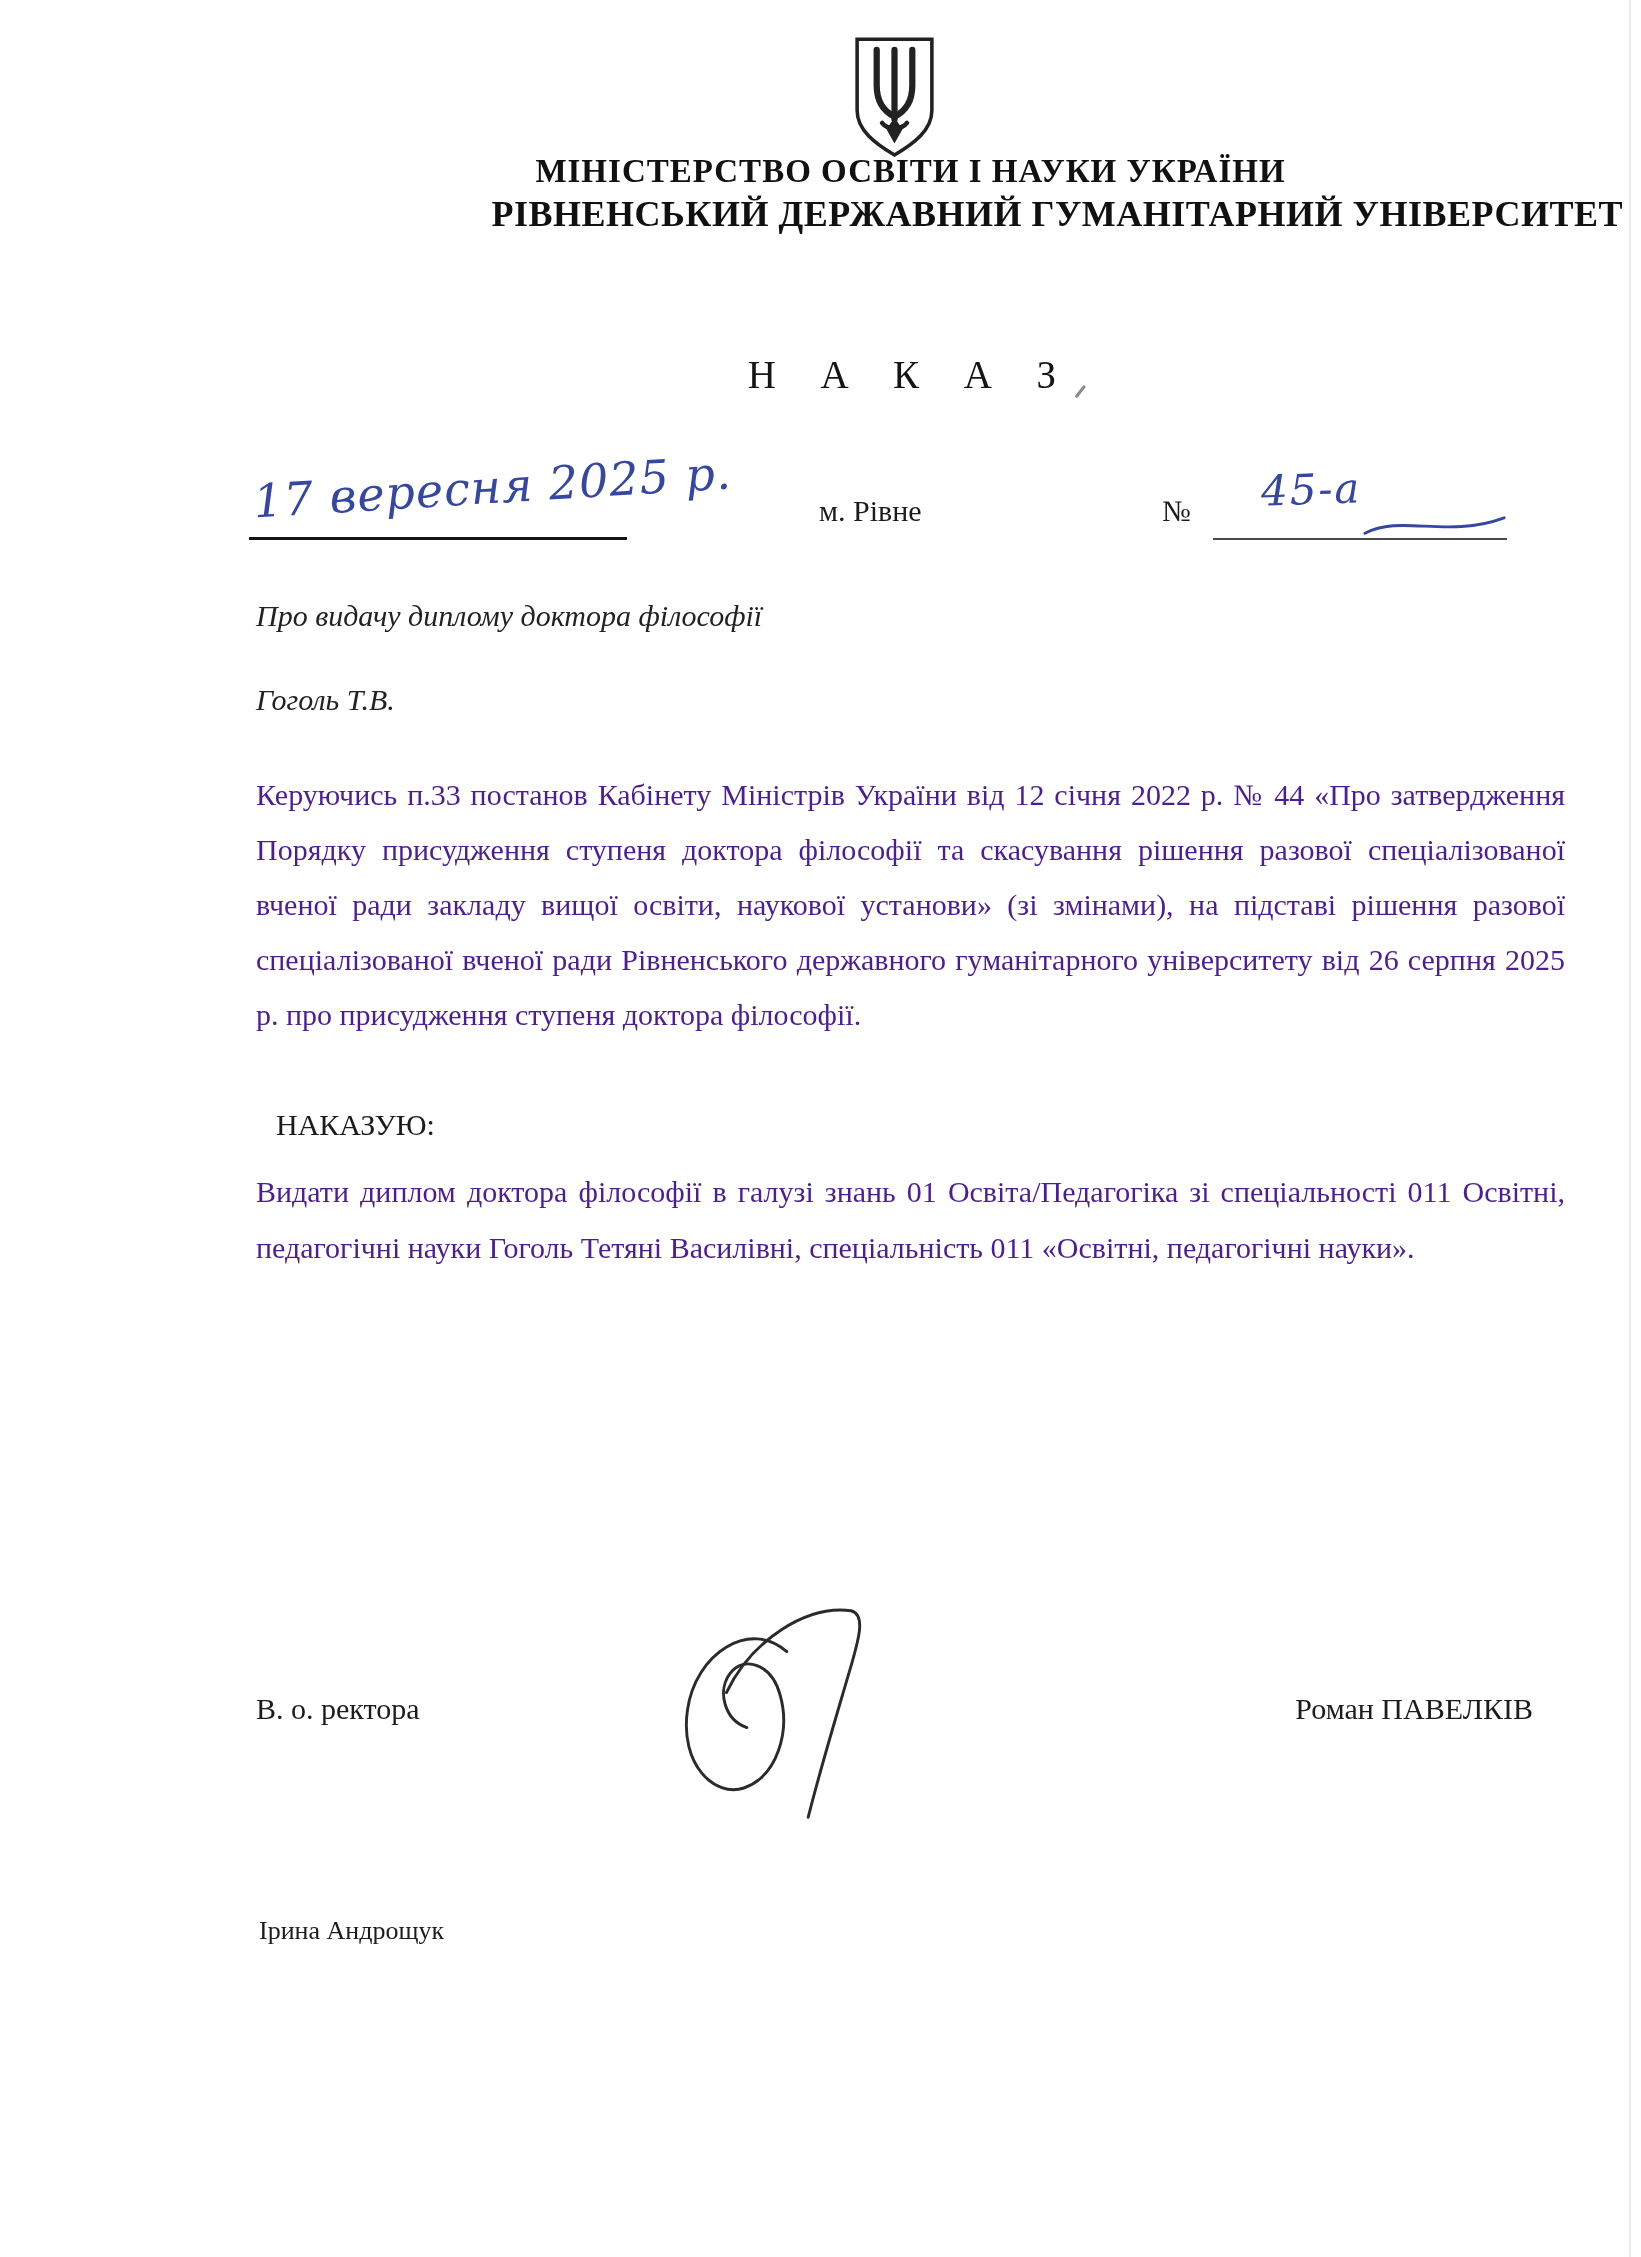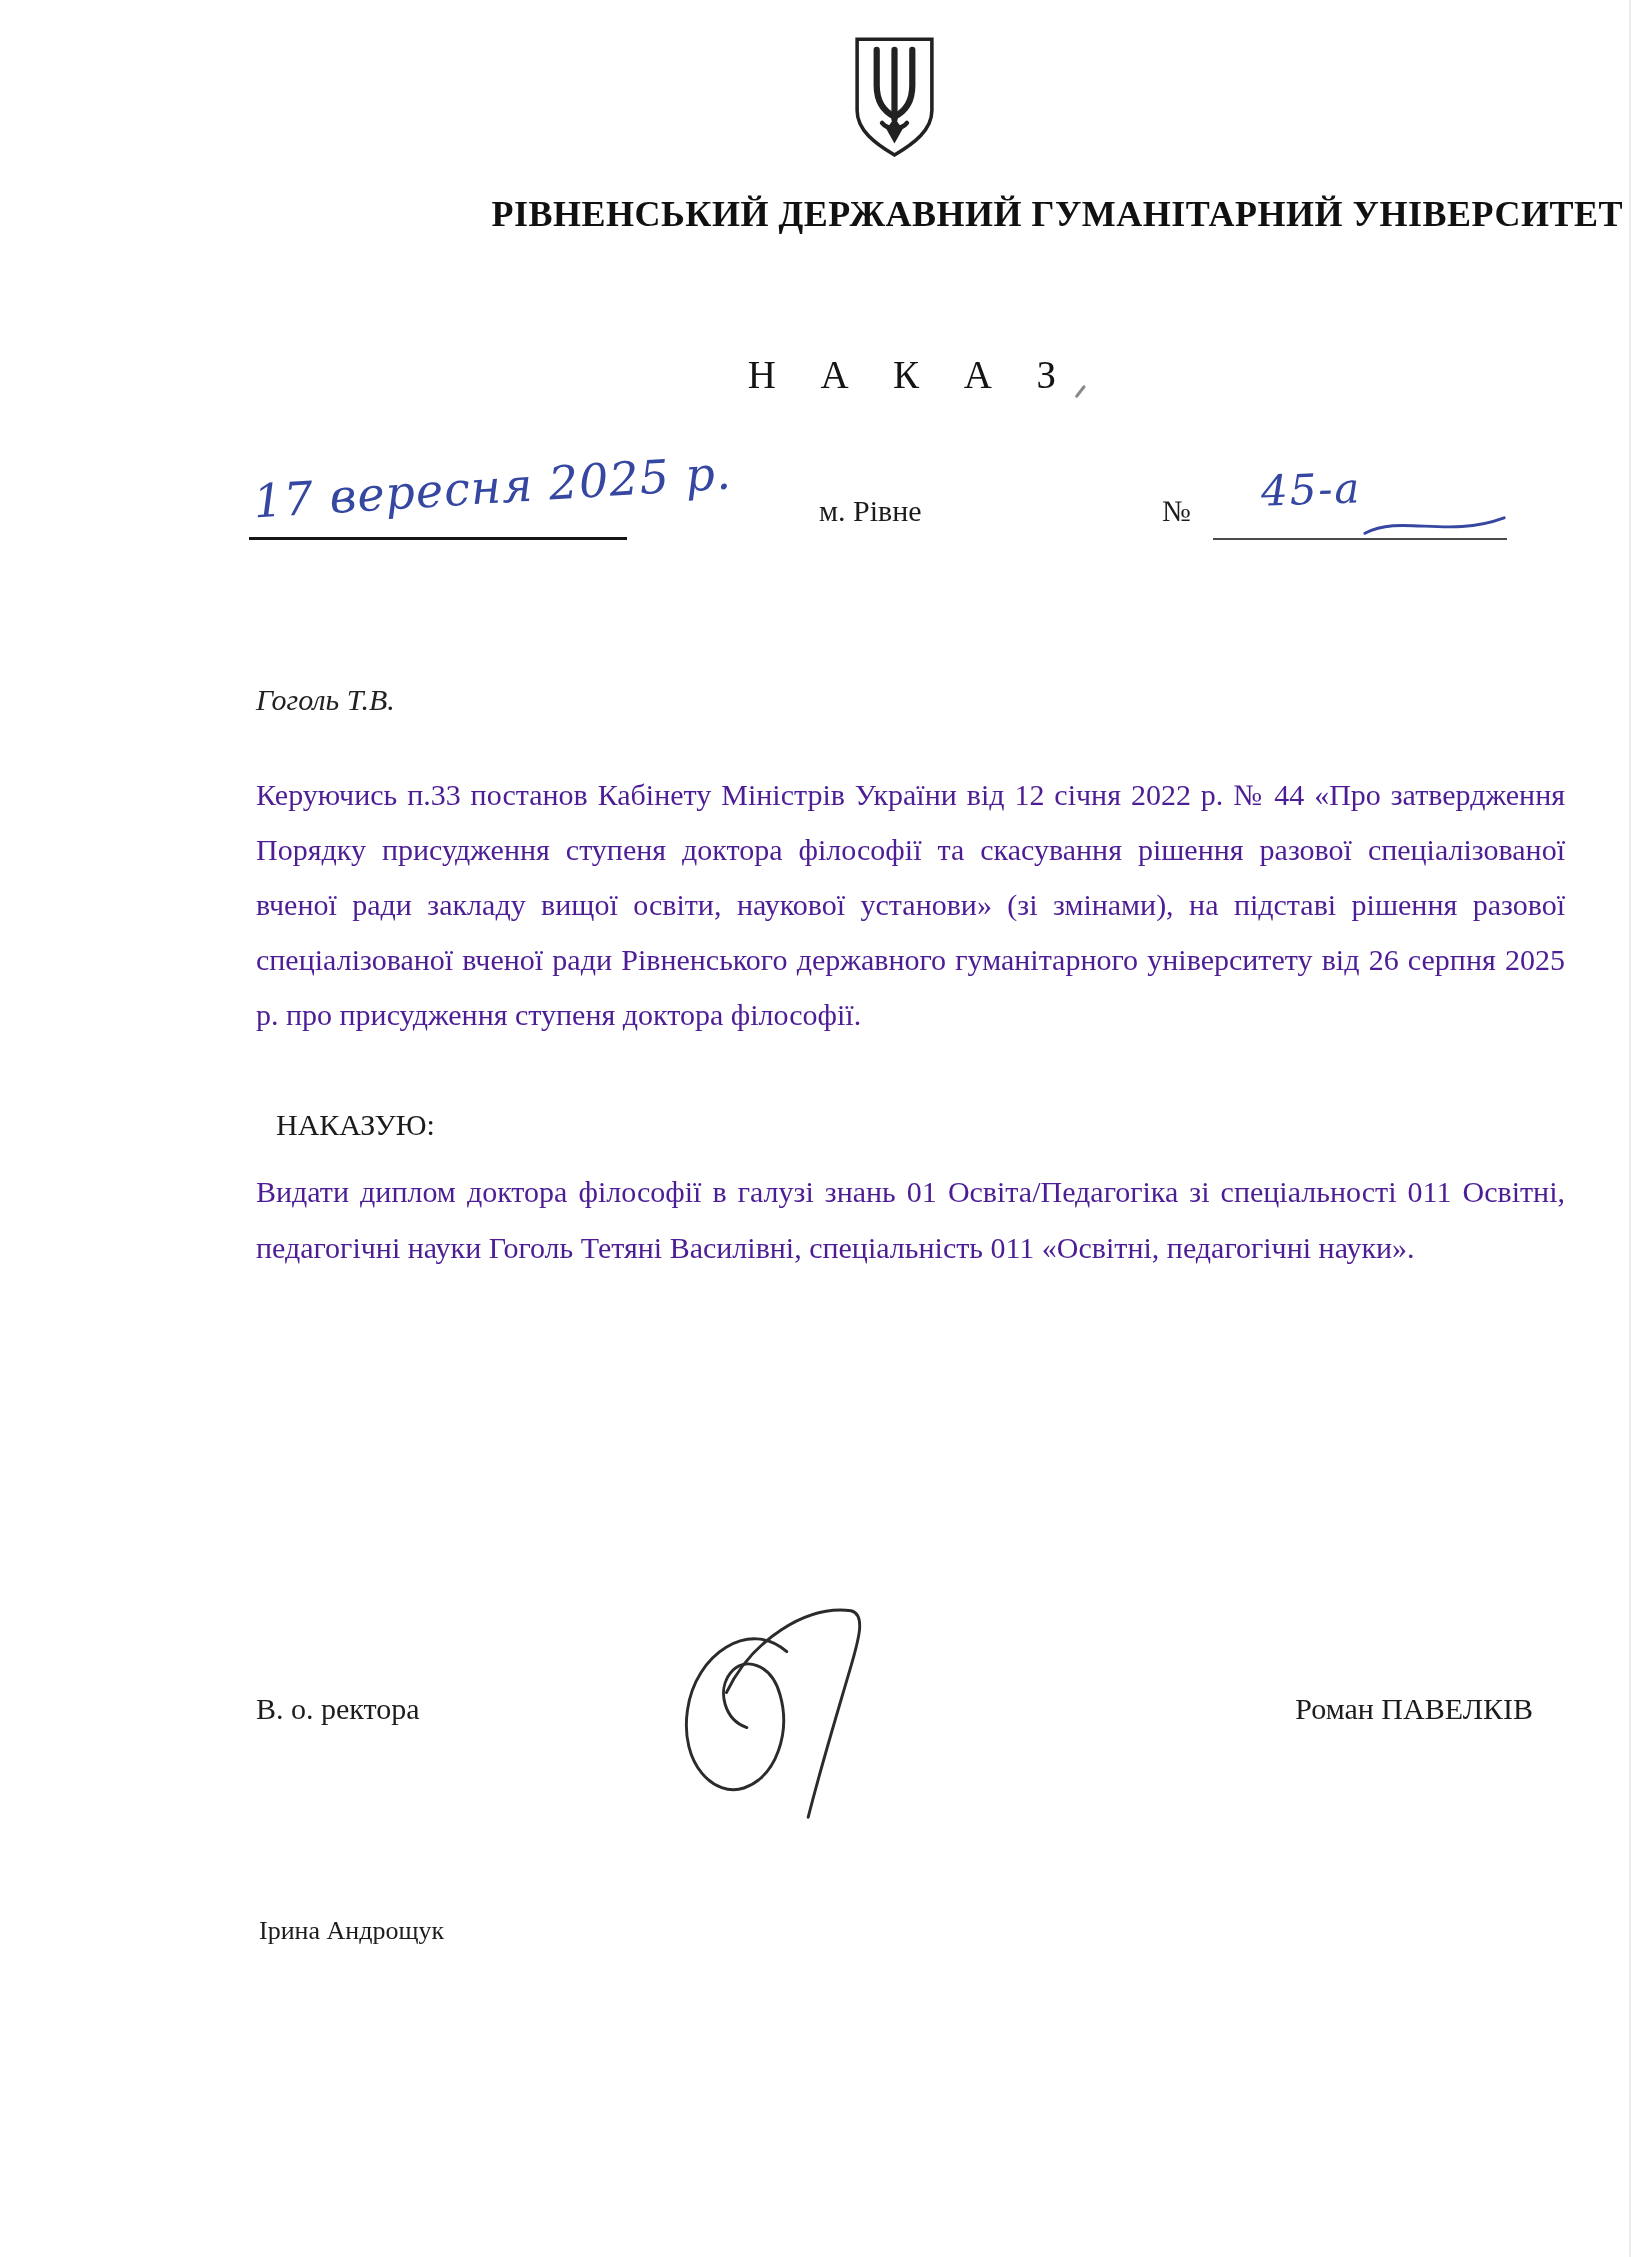--- a/index.html
+++ b/index.html
@@ -82,35 +82,37 @@
 
   <svg class="abs emblem" viewBox="0 0 100 140" fill="none" xmlns="http://www.w3.org/2000/svg">
     <path d="M8,4 H92 V84 C92,106 72,121 50,134 C28,121 8,106 8,84 Z" stroke="#222" stroke-width="4" fill="none"></path>
     <path d="M30,16 V56 C30,74 38,85 50,91" stroke="#222" stroke-width="7" stroke-linecap="round"></path>
     <path d="M70,16 V56 C70,74 62,85 50,91" stroke="#222" stroke-width="7" stroke-linecap="round"></path>
     <path d="M50,16 V94" stroke="#222" stroke-width="7" stroke-linecap="round"></path>
     <path d="M50,92 L59,105 L50,121 L41,105 Z" fill="#222"></path>
     <path d="M36,98 C42,106 58,106 64,98" stroke="#222" stroke-width="5" stroke-linecap="round"></path>
   </svg>
 
+  <div class="abs ministry">МІНІСТЕРСТВО ОСВІТИ І НАУКИ УКРАЇНИ</div>
   <div class="abs university">РІВНЕНСЬКИЙ ДЕРЖАВНИЙ ГУМАНІТАРНИЙ УНІВЕРСИТЕТ</div>
 
   <div class="abs order-title">Н А К А З</div>
   <div class="abs pen-mark"></div>
 
   <div class="abs hw hw-date">17 вересня 2025 р.</div>
   <div class="abs date-underline"></div>
   <div class="abs city">м. Рівне</div>
   <div class="abs num-label">№</div>
   <div class="abs num-underline"></div>
   <div class="abs hw hw-number">45-а</div>
   <svg class="abs num-flourish" viewBox="0 0 150 34" xmlns="http://www.w3.org/2000/svg">
     <path d="M2,24 C40,4 86,30 146,8" stroke="#3547a0" stroke-width="3" fill="none" stroke-linecap="round"></path>
   </svg>
 
+  <div class="abs subject-line subject-1">Про видачу диплому доктора філософії</div>
   <div class="abs subject-line subject-2">Гоголь Т.В.</div>
 
   <div class="abs para preamble">Керуючись п.33 постанов Кабінету Міністрів України від 12 січня 2022 р. № 44 «Про затвердження Порядку присудження ступеня доктора філософії та скасування рішення разової спеціалізованої вченої ради закладу вищої освіти, наукової установи» (зі змінами), на підставі рішення разової спеціалізованої вченої ради Рівненського державного гуманітарного університету від 26 серпня 2025 р. про присудження ступеня доктора філософії.</div>
   <div class="abs order-heading">НАКАЗУЮ:</div>
   <div class="abs para order-text">Видати диплом доктора філософії в галузі знань 01 Освіта/Педагогіка зі спеціальності 011 Освітні, педагогічні науки Гоголь Тетяні Василівні, спеціальність 011 «Освітні, педагогічні науки».</div>
 
   <div class="abs signer-position">В. о. ректора</div>
 
   <svg class="abs signature-svg" viewBox="0 0 300 230" xmlns="http://www.w3.org/2000/svg">
     <path d="M158,52 C120,18 64,54 56,112 C48,168 84,202 114,192

